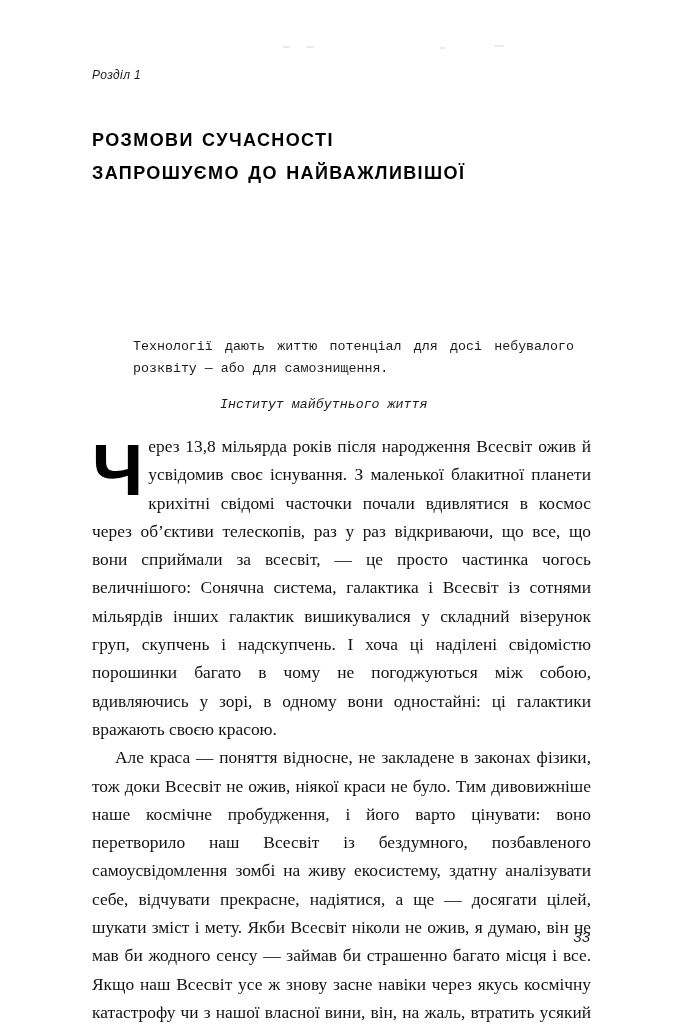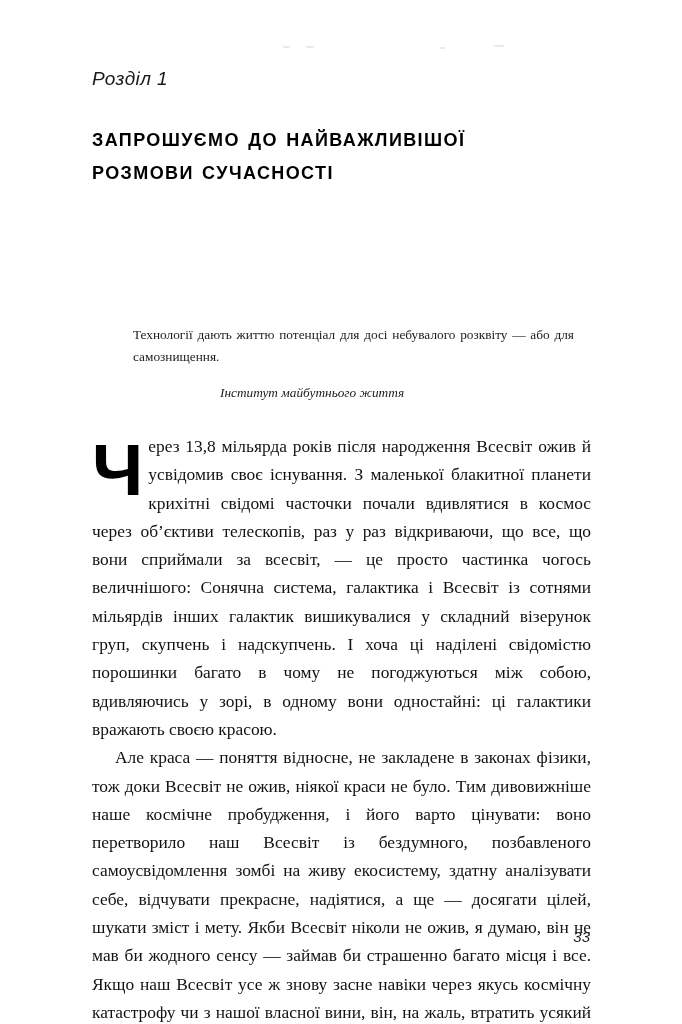--- a/index.html
+++ b/index.html
@@ -38,21 +38,21 @@
   .sm3 { left: 440px; top: 47px; width: 5px;  height: 2px; }
   .sm4 { left: 494px; top: 45px; width: 10px; height: 2px; }
 
   
   .chapter-label {
     position: absolute;
     left: 92px;
     top: 68px;
     font-family: "Liberation Sans", "DejaVu Sans", sans-serif;
     font-style: italic;
-    font-size: 19px;
+    font-size: 12px;
     letter-spacing: 0.4px;
     color: #1a1a1a;
   }
 
   
   .chapter-title {
     position: absolute;
     left: 92px;
     top: 104px;
     width: 500px;
@@ -64,23 +64,23 @@
     color: #000000;
     font-variant: small-caps;
     text-transform: lowercase;
   }
   .chapter-title .ln { display: block; white-space: pre; }
 
   
   .epigraph {
     position: absolute;
     left: 93px;
-    top: 308px;
+    top: 320px;
     width: 441px;
-    font-family: Liberation Serif, serif;
+    font-family: Liberation Mono, monospace;
   }
   .epigraph-text {
     font-size: 13.3px;
     line-height: 21.5px;
     text-align: justify;
     color: #1b1b1b;
   }
   .epigraph-source {
     margin-top: 16px;
     font-style: italic;
@@ -138,22 +138,22 @@
   <div class="scan-marks">
     <i class="sm1"></i>
     <i class="sm2"></i>
     <i class="sm3"></i>
     <i class="sm4"></i>
   </div>
 
   <div class="chapter-label">Розділ 1</div>
 
   <h1 class="chapter-title">
+    <span class="ln">розмови сучасності</span>
     <span class="ln">Запрошуємо до найважливішої</span>
-    <span class="ln">розмови сучасності</span>
   </h1>
 
   <blockquote class="epigraph">
     <div class="epigraph-text">Технології дають життю потенціал для досі небувалого розквіту — або для самознищення.</div>
     <div class="epigraph-source">Інститут майбутнього життя</div>
   </blockquote>
 
   <div class="body-copy">
     <p><span class="dropcap">Ч</span><span class="lead-in">ерез</span><span> 13,8 мільярда років після народження Всесвіт ожив й усвідомив своє існування. З маленької блакитної планети крихітні свідомі часточки почали вдивлятися в космос через об’єктиви телескопів, раз у раз відкриваючи, що все, що вони сприймали за всесвіт, — це просто частинка чогось величнішого: Сонячна система, галактика і Всесвіт із сотнями мільярдів інших галактик вишикувалися у складний візерунок груп, скупчень і надскупчень. І хоча ці наділені свідомістю порошинки багато в чому не погоджуються між собою, вдивляючись у зорі, в одному вони одностайні: ці галактики вражають своєю красою.</span></p>
     <p>Але краса — поняття відносне, не закладене в законах фізики, тож доки Всесвіт не ожив, ніякої краси не було. Тим дивовижніше наше космічне пробудження, і його варто цінувати: воно перетворило наш Всесвіт із бездумного, позбавленого самоусвідомлення зомбі на живу екосистему, здатну аналізувати себе, відчувати прекрасне, надіятися, а ще — досягати цілей, шукати зміст і мету. Якби Всесвіт ніколи не ожив, я думаю, він не мав би жодного сенсу — займав би страшенно багато місця і все. Якщо наш Всесвіт усе ж знову засне навіки через якусь космічну катастрофу чи з нашої власної вини, він, на жаль, втратить усякий сенс.</p>

